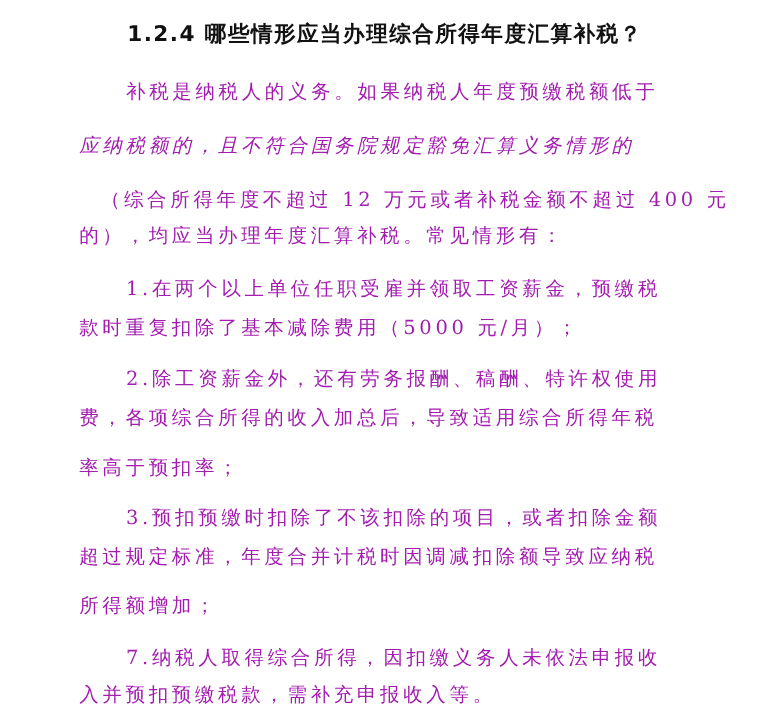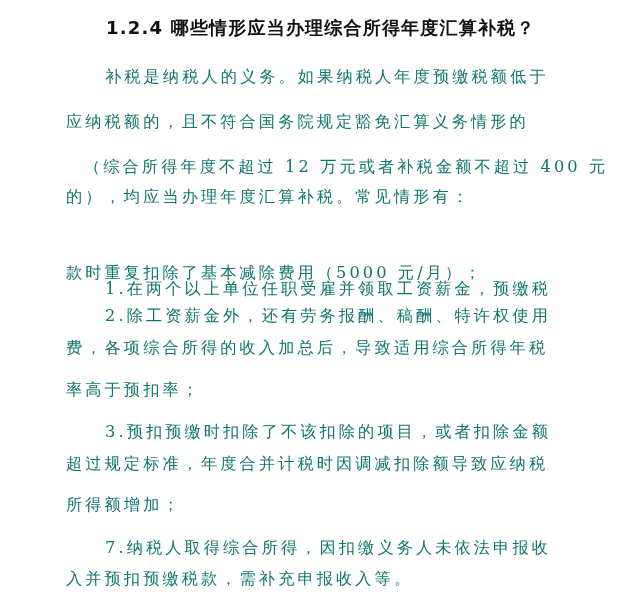--- a/index.html
+++ b/index.html
@@ -34,42 +34,42 @@
       color: #111111;
       white-space: nowrap;
       margin: 0;
     }
     .line {
       position: absolute;
       left: 66px;
       font-size: 16.2px;
       letter-spacing: 3.1px;
       white-space: nowrap;
-      color: #0f766e;
+      color: #a21caf;
     }
     .indent {
       left: 105px;
     }
   </style>
 </head>
 <body>
 
 <div class="page">
 
   <h1 class="heading">1.2.4 哪些情形应当办理综合所得年度汇算补税？</h1>
 
   <div>
     <div class="line indent" style="top:66px;">补税是纳税人的义务。如果纳税人年度预缴税额低于</div>
-    <div class="line" style="top:111px;">应纳税额的，且不符合国务院规定豁免汇算义务情形的</div>
+    <div class="line" style="top:111px;font-style:italic;">应纳税额的，且不符合国务院规定豁免汇算义务情形的</div>
     <div class="line" style="top:156px;margin-left:18px;">（综合所得年度不超过 12 万元或者补税金额不超过 400 元</div>
     <div class="line" style="top:186px;">的），均应当办理年度汇算补税。常见情形有：</div>
   </div>
 
   <div>
-    <div class="line indent" style="top:230px;margin-top:48px;">1.在两个以上单位任职受雇并领取工资薪金，预缴税</div>
+    <div class="line indent" style="top:230px;">1.在两个以上单位任职受雇并领取工资薪金，预缴税</div>
     <div class="line" style="top:262px;">款时重复扣除了基本减除费用（5000 元/月）；</div>
   </div>
 
   <div>
     <div class="line indent" style="top:305px;">2.除工资薪金外，还有劳务报酬、稿酬、特许权使用</div>
     <div class="line" style="top:337px;">费，各项综合所得的收入加总后，导致适用综合所得年税</div>
     <div class="line" style="top:379px;text-align:right;">率高于预扣率；</div>
   </div>
 
   <div>

